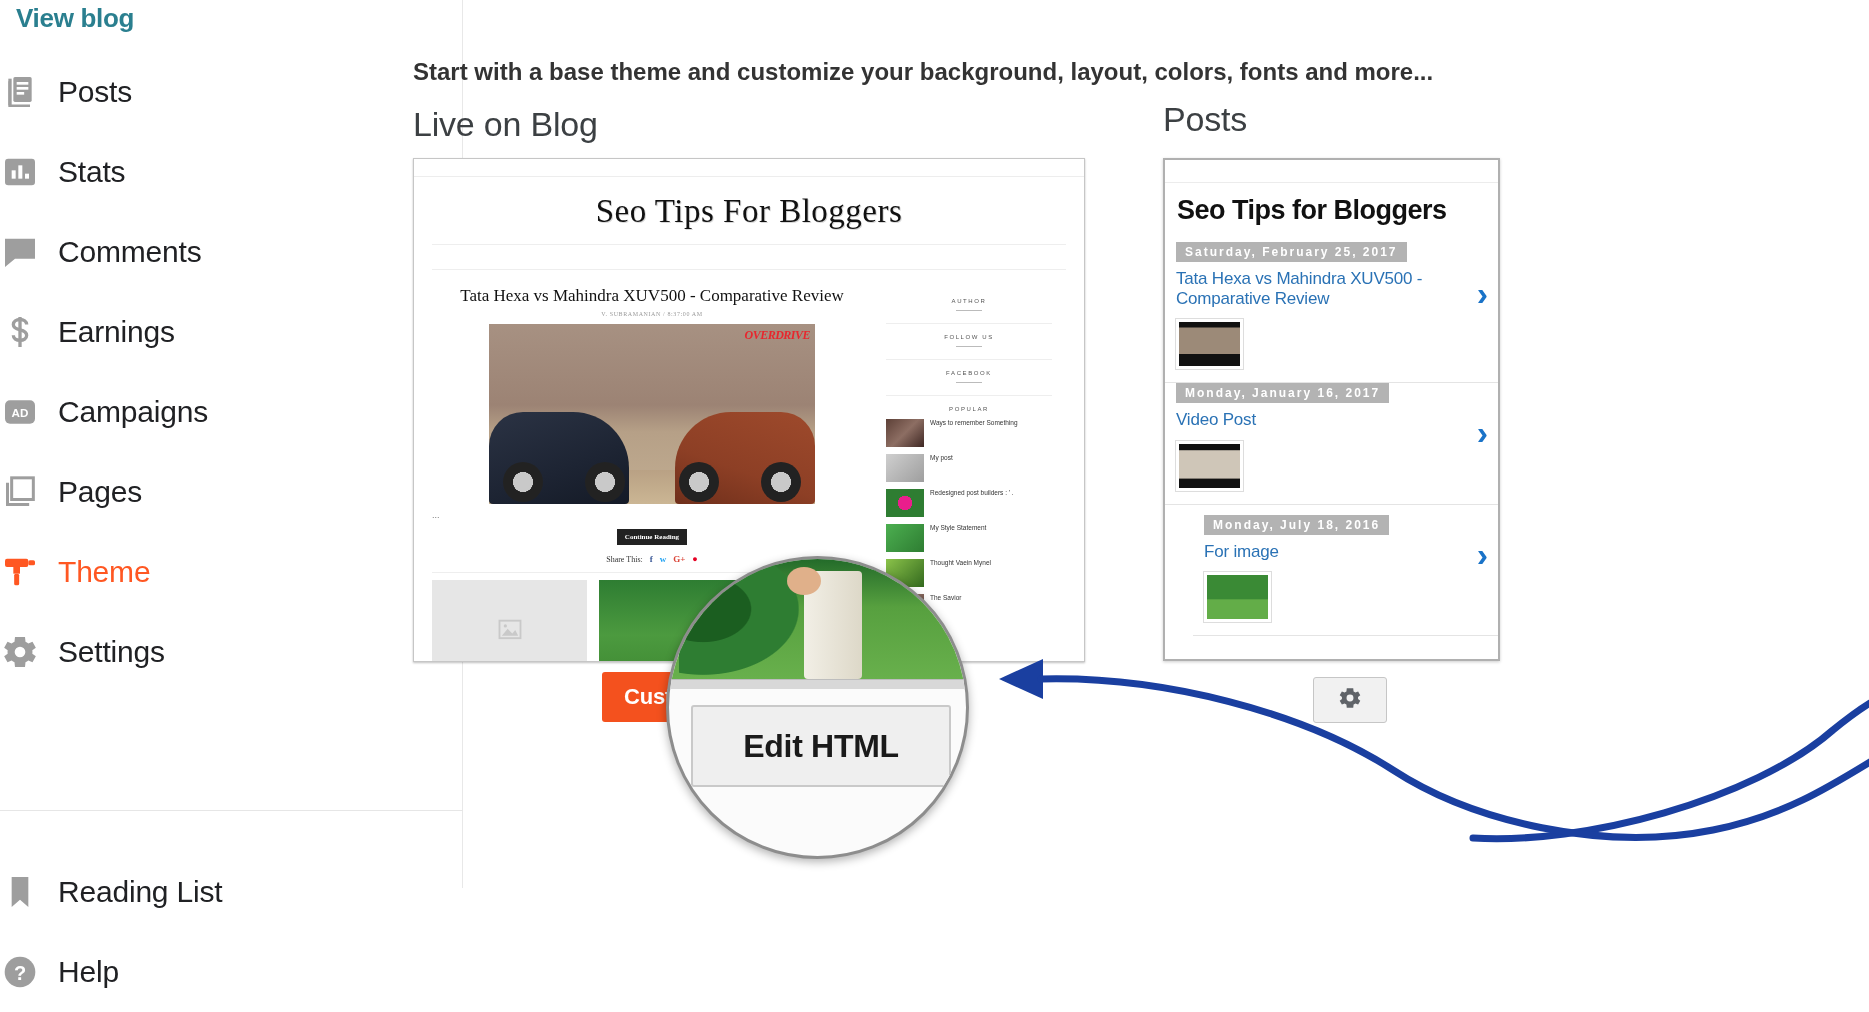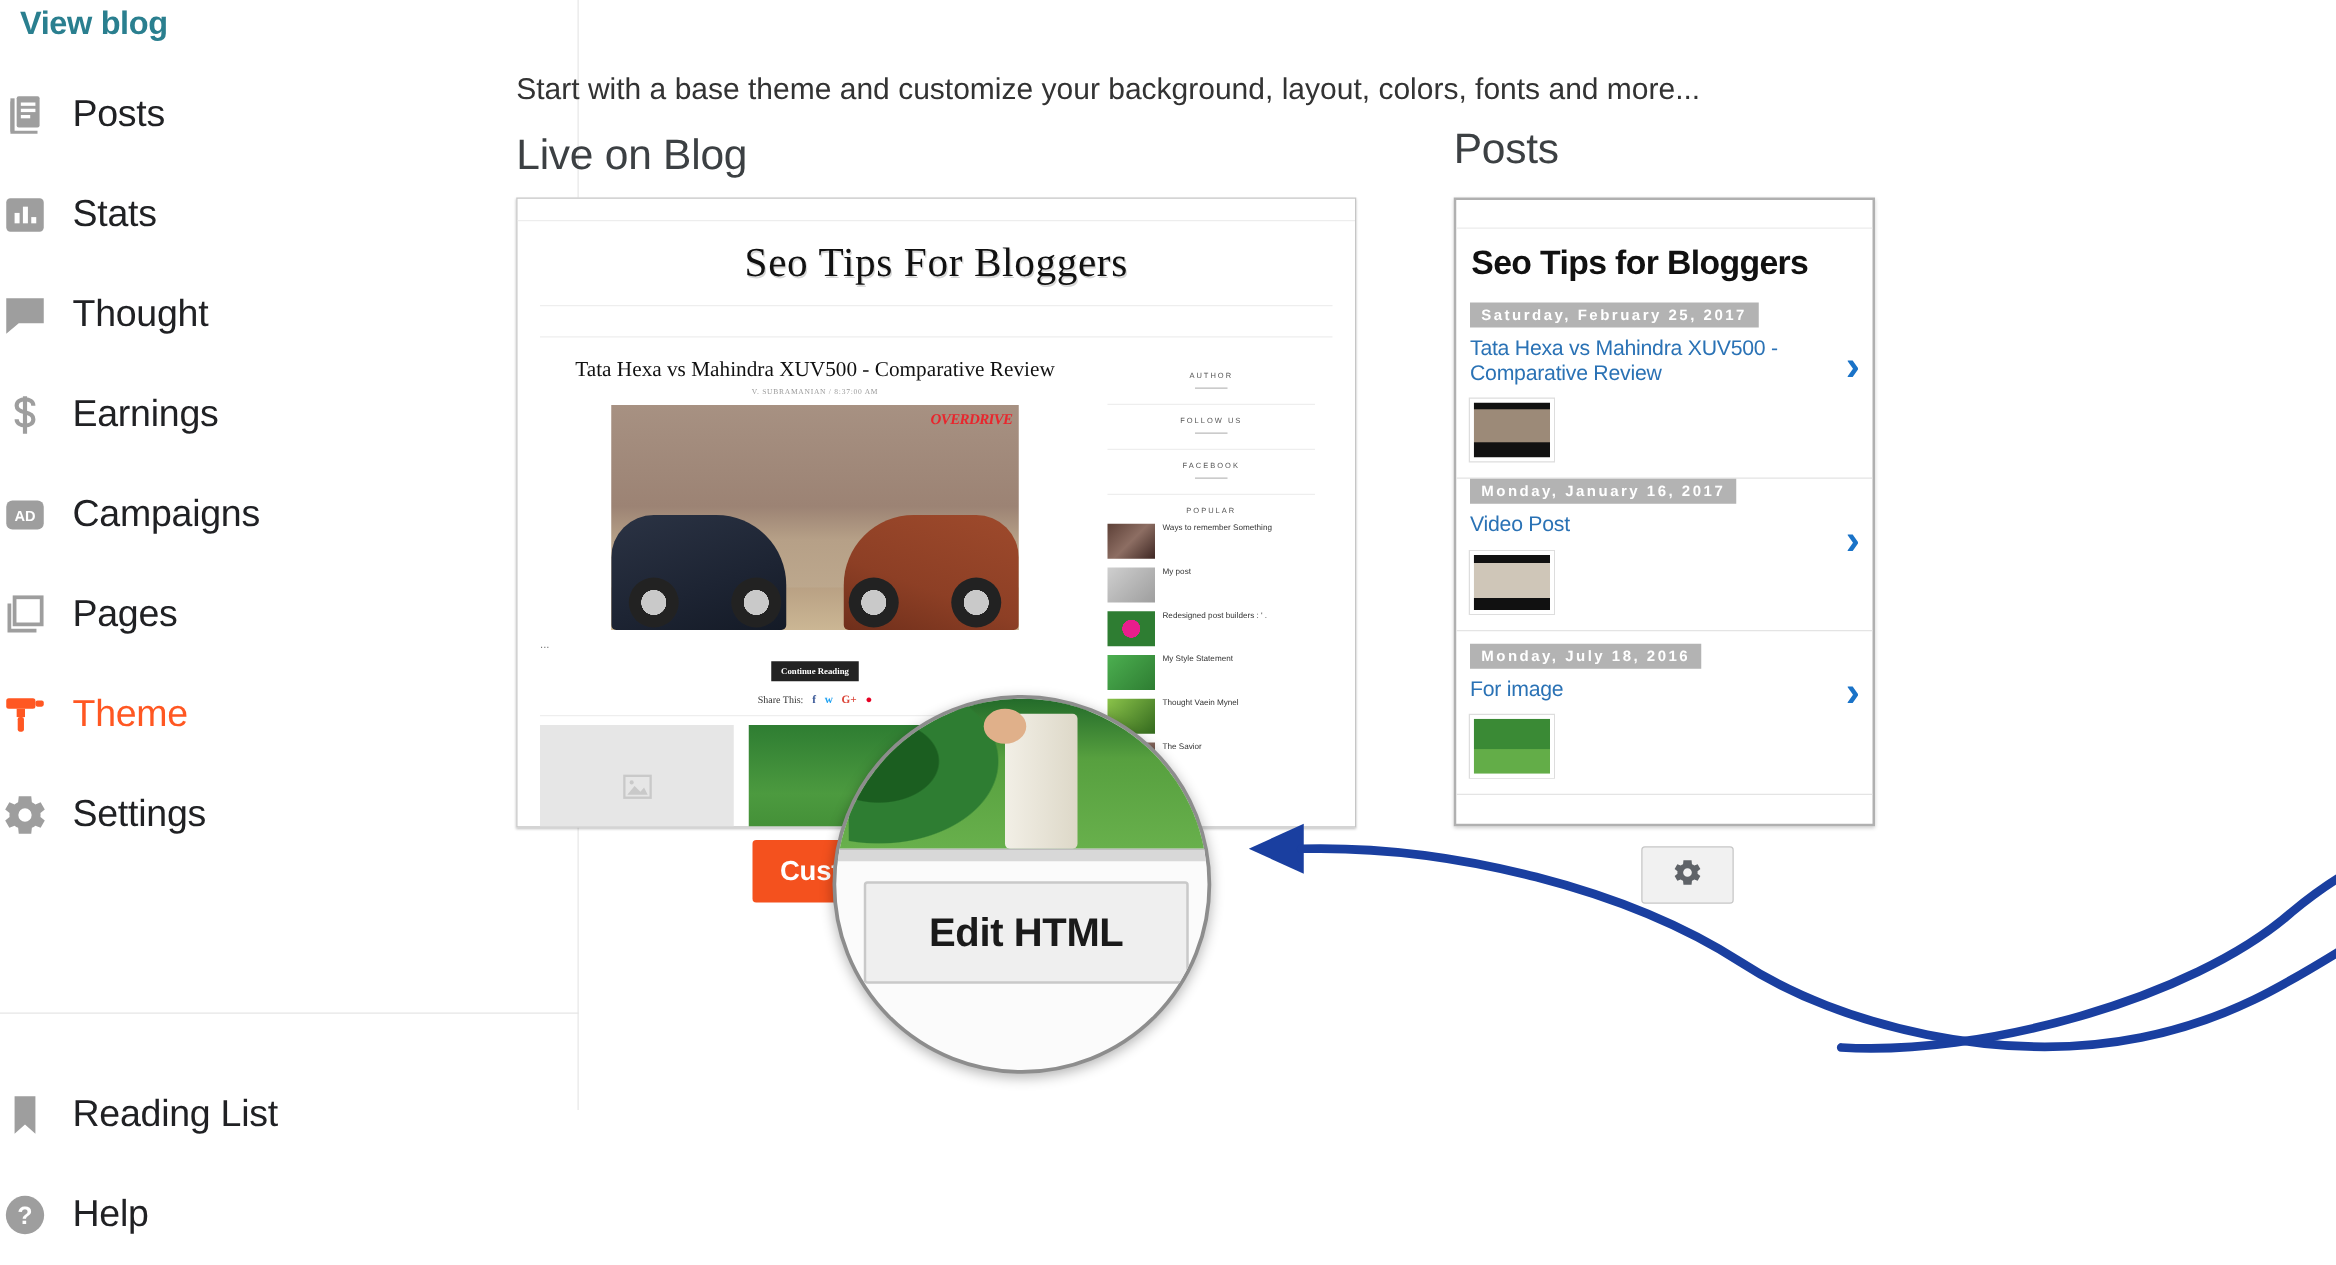--- a/index.html
+++ b/index.html
@@ -43,21 +43,21 @@
   .nav-item.active .nav-ico{ color:#ff5722; }
   #nav-sep{
     position:absolute; left:0; top:810px; width:463px; height:1px;
     background:#e6e6e6;
   }
 
   
   #main{ position:absolute; left:463px; top:0; right:0; height:1012px; }
   #desc{
     position:absolute; left:-50px; top:58px; width:1100px;
-    font-size:24px; color:#333; white-space:nowrap;
+    font-size:24px; color:#333; white-space:nowrap;font-weight:bold;
   }
   .section-title{
     position:absolute; font-size:34px; color:#3c4043; font-weight:400;
     letter-spacing:-0.2px;
   }
   #title-live{ left:-50px; top:105px; }
   #title-mobile{ left:700px; top:100px; }
 
   
   #live-frame{
@@ -277,21 +277,21 @@
       </span>
       <span class="nav-label">Stats</span>
     </div>
 
     <div class="nav-item">
       <span class="nav-ico">
         <svg width="40" height="40" viewBox="0 0 24 24" fill="currentColor">
           <path d="M3 4h18v12H9l-6 5z"></path>
         </svg>
       </span>
-      <span class="nav-label">Thought</span>
+      <span class="nav-label">Comments</span>
     </div>
 
     <div class="nav-item">
       <span class="nav-ico">
         <svg width="40" height="40" viewBox="0 0 24 24" fill="none" stroke="currentColor" stroke-width="2">
           <path d="M12 3v18"></path>
           <path d="M16 7.5c0-1.9-1.8-3-4-3s-4 1.1-4 3 1.8 2.7 4 3.2 4 1.3 4 3.3-1.8 3-4 3-4-1.1-4-3"></path>
         </svg>
       </span>
       <span class="nav-label">Earnings</span>
@@ -487,21 +487,21 @@
     </div>
 
     <div style="position:relative;">
       <div class="m-date" style="">Monday, January 16, 2017</div>
       <div class="m-post-title">Video Post</div>
       <div class="m-thumb video"></div>
       <div class="m-chevron" style="top:32px;">›</div>
       <div class="m-sep"></div>
     </div>
 
-    <div style="position:relative;">
+    <div style="position:relative;padding-left:28px;">
       <div class="m-date" style="margin-top:10px;">Monday, July 18, 2016</div>
       <div class="m-post-title">For image</div>
       <div class="m-thumb img"></div>
       <div class="m-chevron" style="top:32px;">›</div>
       <div class="m-sep"></div>
     </div>
   </div>
 
   <div id="mobile-gear">
     <span>

